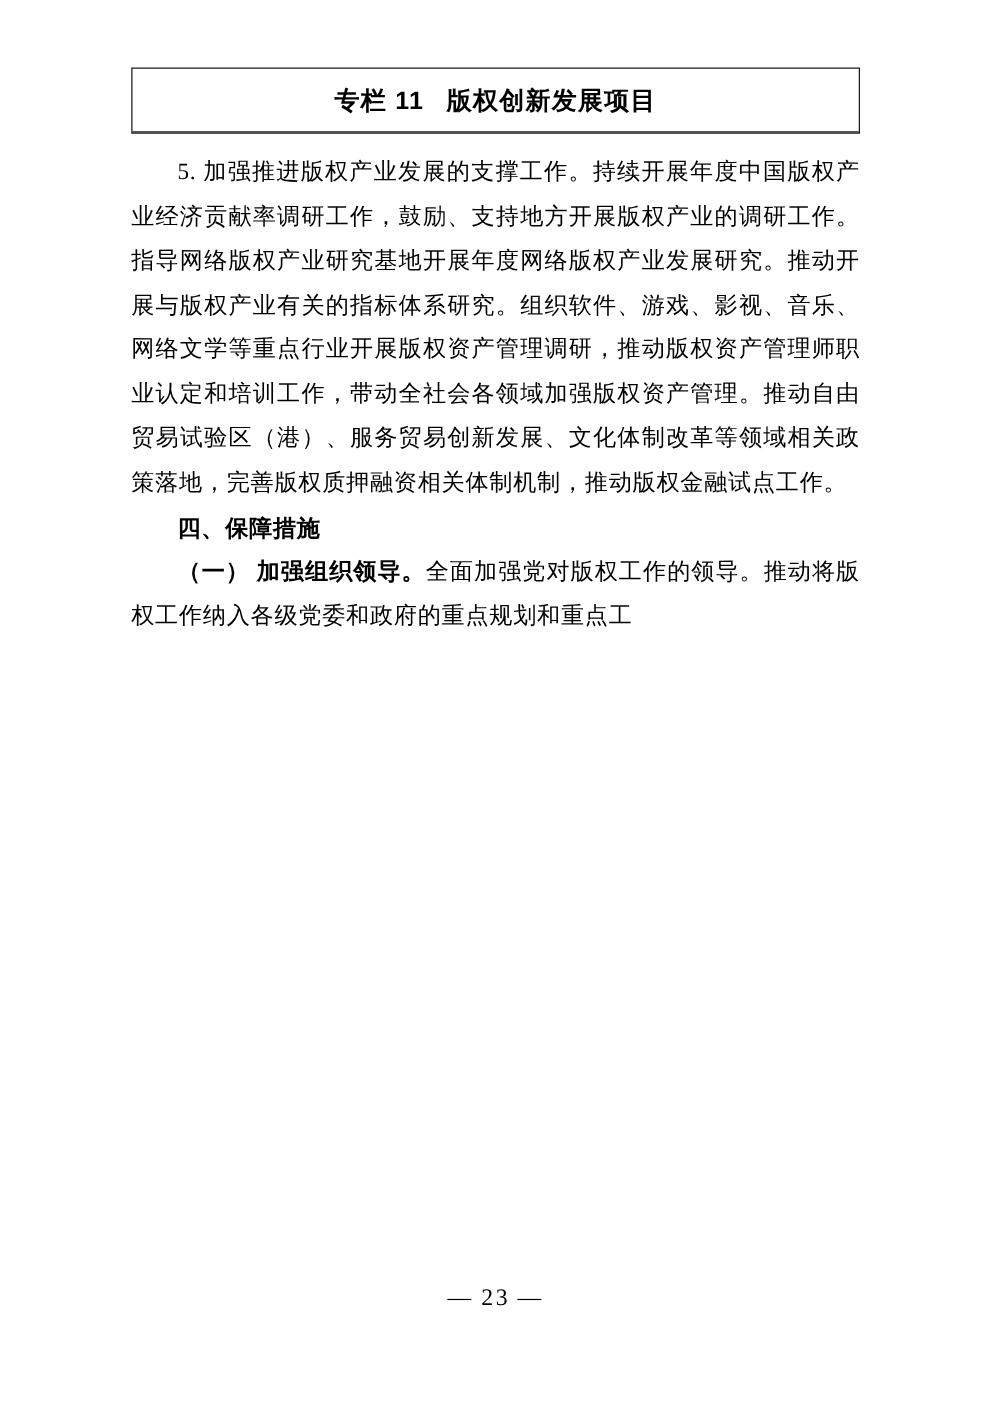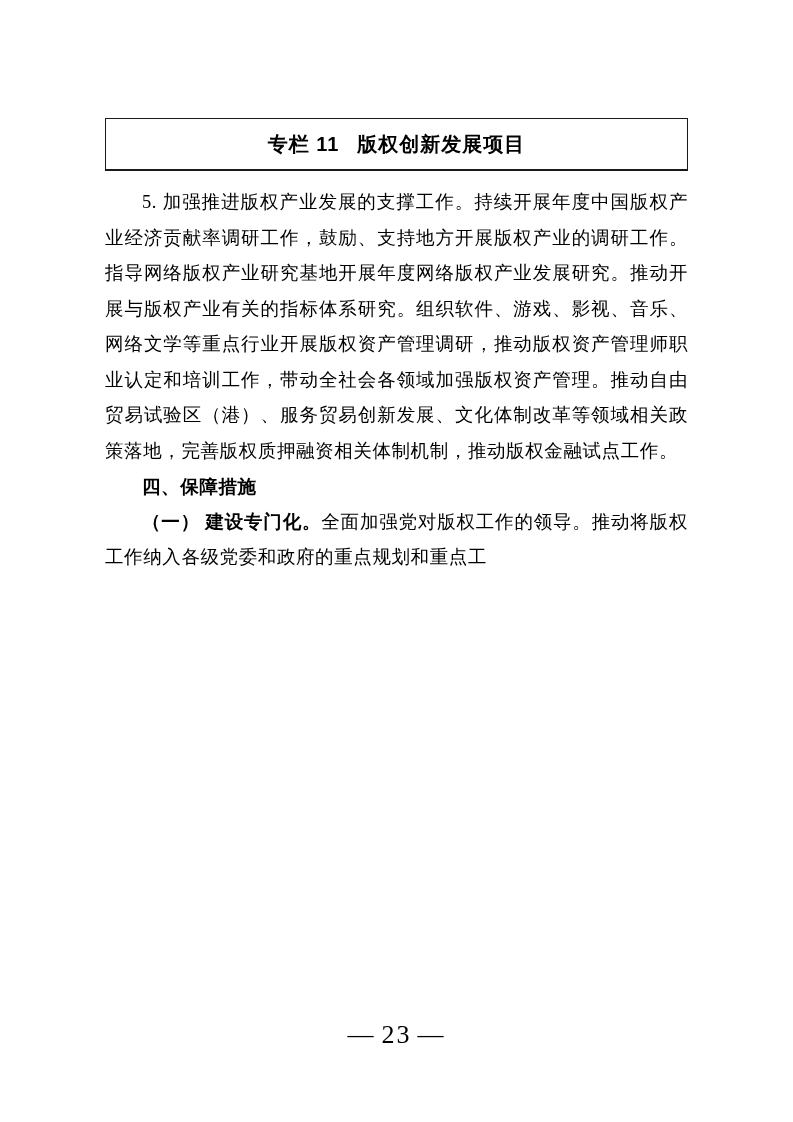--- a/index.html
+++ b/index.html
@@ -19,21 +19,21 @@
     position: absolute;
     left: 0;
     top: 0;
     width: 793px;
     height: 1122px;
     box-sizing: border-box;
     padding: 0 105px;
   }
   
   .callout {
-    margin-top: 118px;
+    margin-top: 54px;
     border: 1px solid #1a1a1a;
     box-sizing: border-box;
   }
   .callout-title {
     text-align: center;
     font-size: 20px;
     font-weight: bold;
     letter-spacing: 1px;
     padding: 12px 0 11px 0;
     border-bottom: 1px solid #1a1a1a;
@@ -80,21 +80,21 @@
   .sub-lead {
     font-weight: bold;
   }
   
   .footer {
     position: absolute;
     left: 0;
     right: 0;
     bottom: 72px;
     text-align: center;
-    font-size: 26px;
+    font-size: 19px;
     letter-spacing: 2px;
     font-family: "Liberation Serif", "DejaVu Serif", serif;
   }
   .footer .dash {
     display: inline-block;
     padding: 0 6px;
   }
 </style>
 </head>
 <body>
@@ -103,20 +103,20 @@
 
   <div class="callout">
     <div class="callout-title">
       <span>专栏 11</span><span class="gap"></span><span>版权创新发展项目</span>
     </div>
   </div>
 
   <div class="body-text">
     <p>5. 加强推进版权产业发展的支撑工作。持续开展年度中国版权产业经济贡献率调研工作，鼓励、支持地方开展版权产业的调研工作。指导网络版权产业研究基地开展年度网络版权产业发展研究。推动开展与版权产业有关的指标体系研究。组织软件、游戏、影视、音乐、网络文学等重点行业开展版权资产管理调研，推动版权资产管理师职业认定和培训工作，带动全社会各领域加强版权资产管理。推动自由贸易试验区（港）、服务贸易创新发展、文化体制改革等领域相关政策落地，完善版权质押融资相关体制机制，推动版权金融试点工作。</p>
     <p class="heading">四、保障措施</p>
-    <p><span class="sub-lead">（一） 建设专门化。</span><span>全面加强党对版权工作的领导。推动将版权工作纳入各级党委和政府的重点规划和重点工</span></p>
+    <p><span class="sub-lead">（一） 加强组织领导。</span><span>全面加强党对版权工作的领导。推动将版权工作纳入各级党委和政府的重点规划和重点工</span></p>
   </div>
 
   <div class="footer">
     <span class="dash">—</span><span>23</span><span class="dash">—</span>
   </div>
 
 </div>
 
 </body></html>

